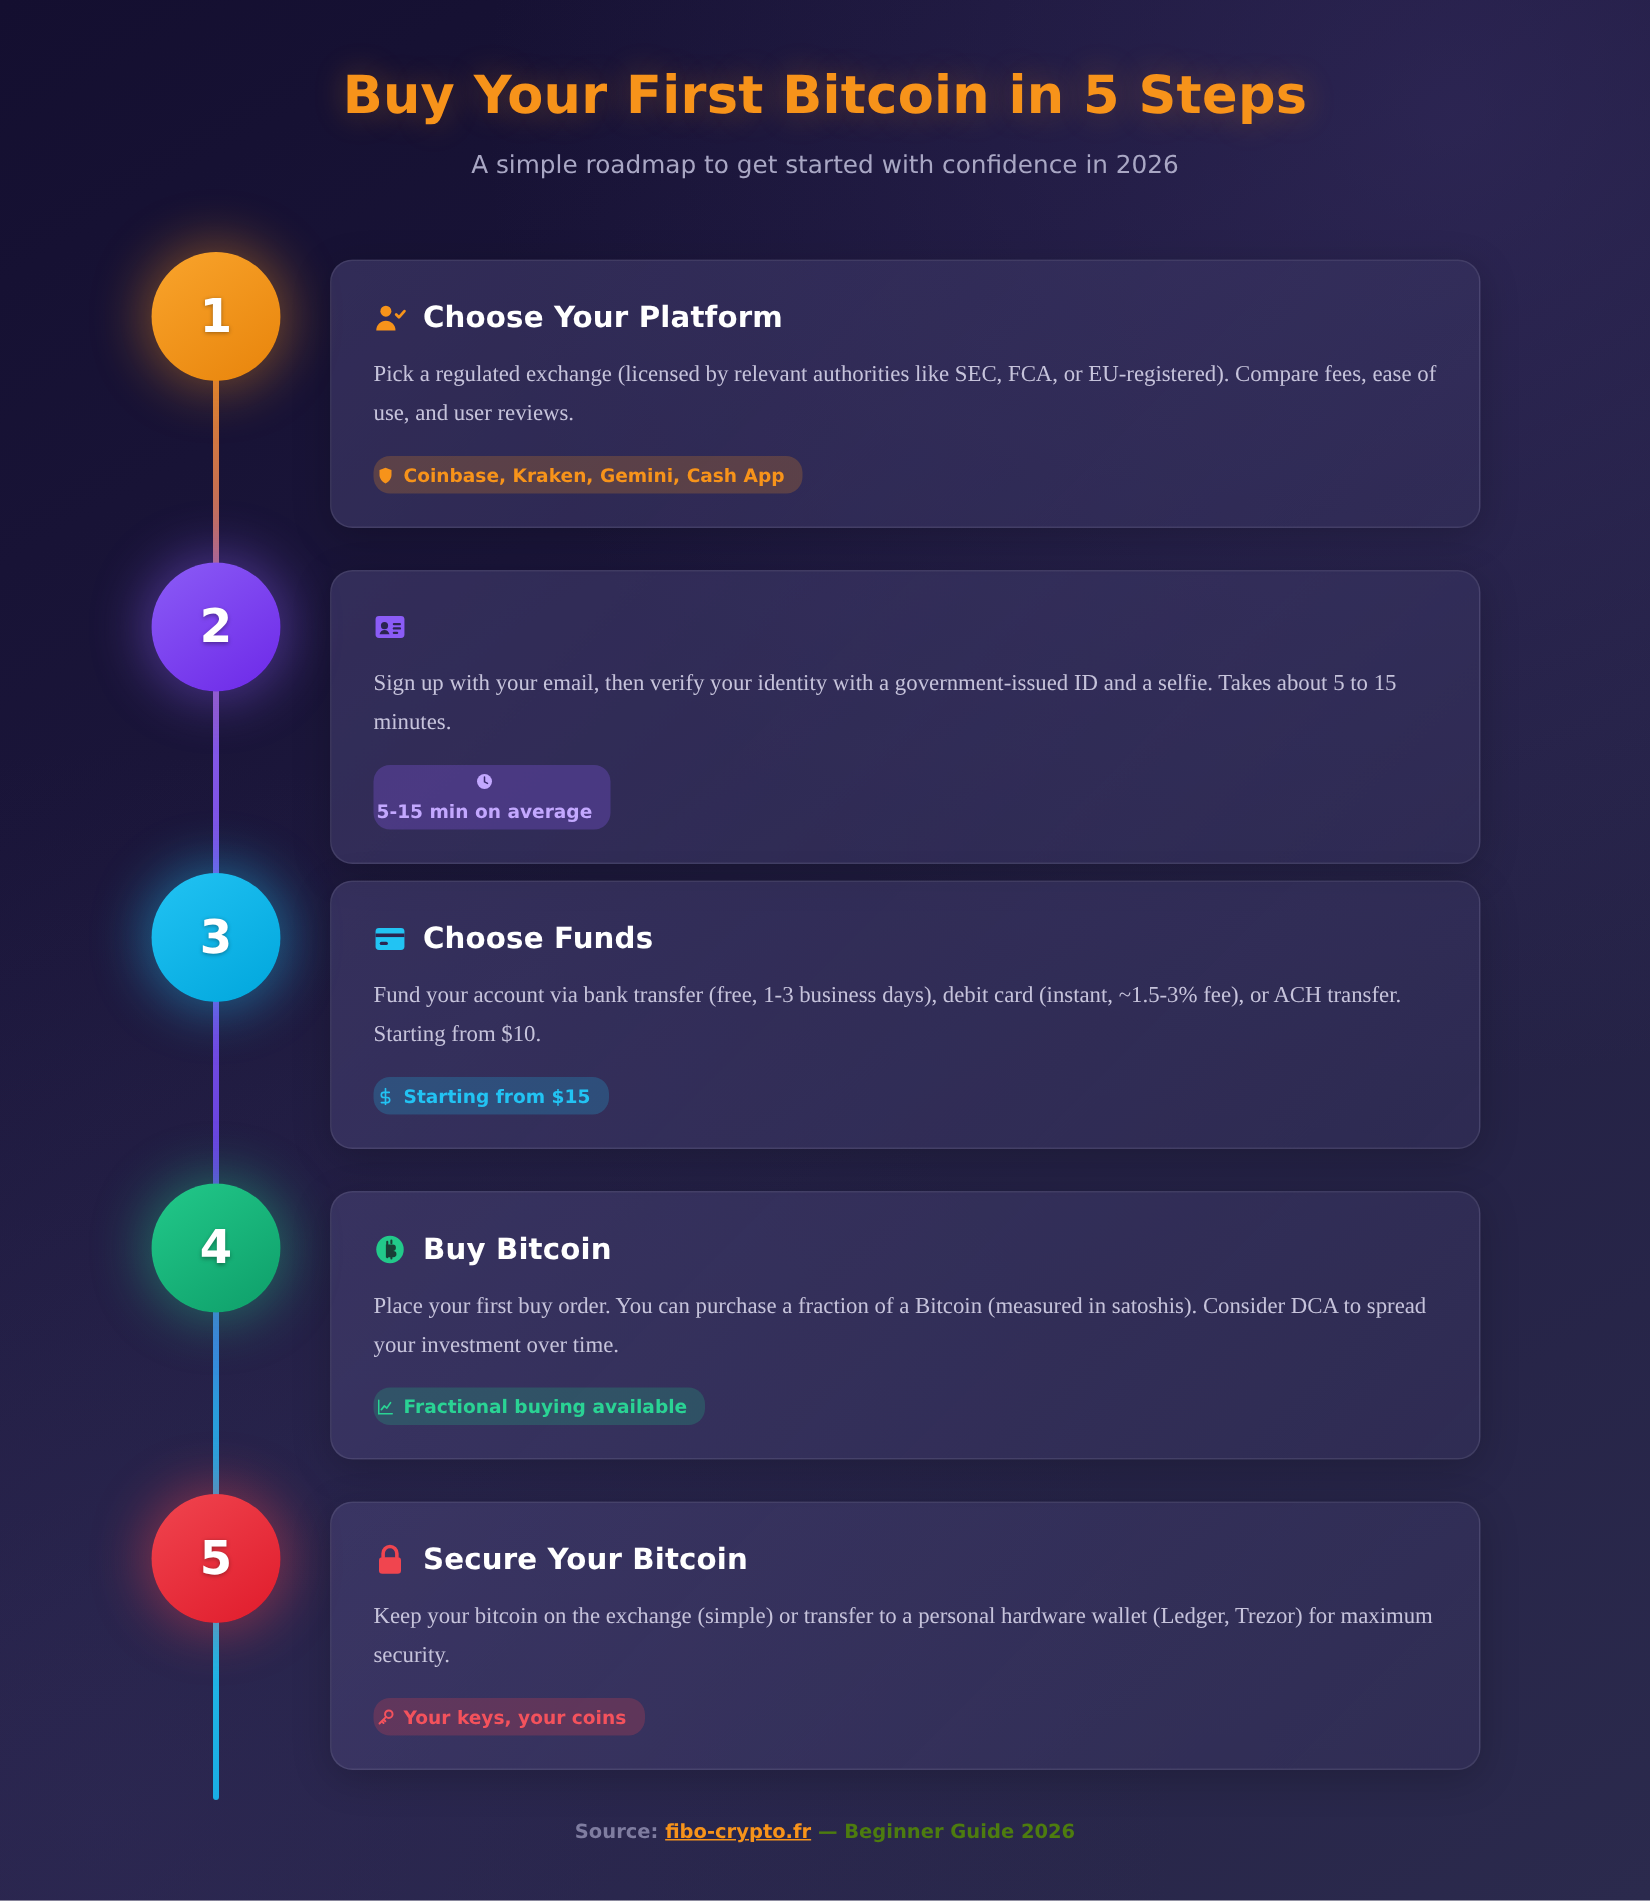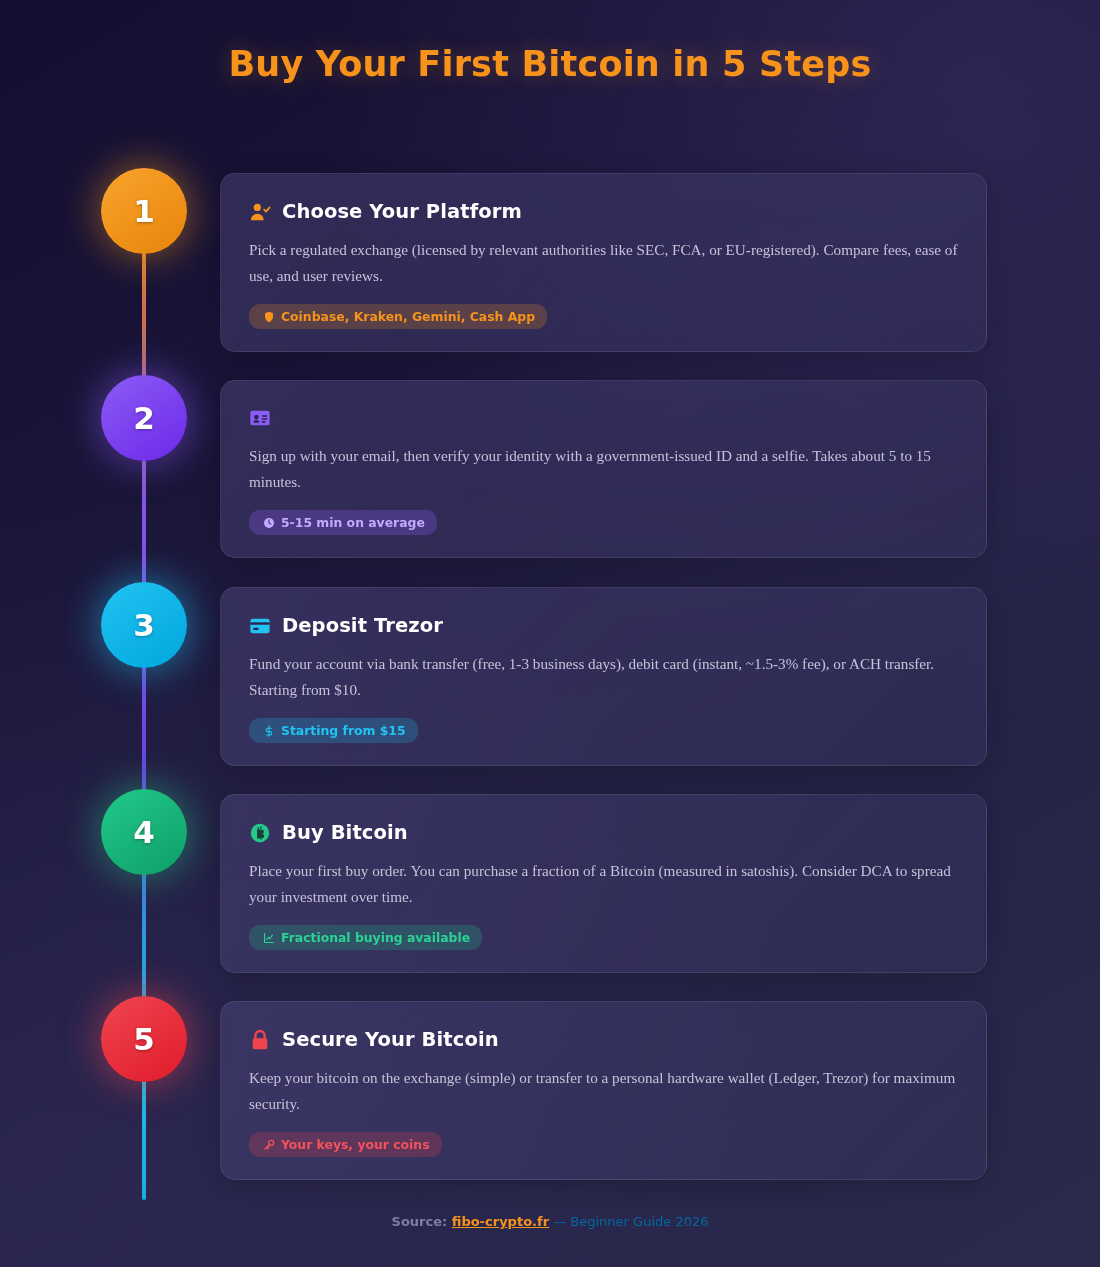--- a/index.html
+++ b/index.html
@@ -110,51 +110,52 @@
     line-height:1.68;
     color:#c6c3db;
     font-weight:400;
     font-family:Liberation Serif, serif;
   }
   .badge {
     display:inline-flex;
     align-items:center;
     gap:6px;
     margin-top:16px;
-    padding:5px 12px 5px 14px;
+    padding:5px 12px 5px 2px;
     border-radius:11px;
     font-size:12.4px;
     font-weight:bold;
     white-space:nowrap;
   }
   .badge svg { width:12px; height:12px; display:block; flex:0 0 auto; }
   .badge.b1 { background:rgba(247,147,26,0.22); color:#F7931A; }
-  .badge.b2 { background:rgba(139,92,246,0.28); color:#c3a8ff; }
+  .badge.b2 { background:rgba(139,92,246,0.28); color:#c3a8ff;flex-direction:column; }
   .badge.b3 { background:rgba(34,195,243,0.22); color:#22C3F3; }
   .badge.b4 { background:rgba(34,201,138,0.22); color:#2ad394; }
   .badge.b5 { background:rgba(240,69,79,0.22); color:#f4525c; }
 
   
   .footer {
     position:absolute;
     left:0; bottom:38px;
     width:1100px;
     text-align:center;
     font-size:13px;
     color:#7f7da0;
     font-weight:bold;
   }
   .footer .src-name { color:#F7931A;text-decoration:underline; }
-  .footer .src-tail { color:#0369a1; font-weight:400;text-align:center; }
+  .footer .src-tail { color:#4d7c0f; font-weight:700;text-align:center; }
 </style>
 </head>
 <body>
 
 <div class="header">
   <div class="title">Buy Your First Bitcoin in 5 Steps</div>
+  <div class="subtitle">A simple roadmap to get started with confidence in 2026</div>
 </div>
 
 <div class="timeline">
   <div class="spine"></div>
 
   <div class="step">
     <div class="bubble c1">
       <span>1</span>
     </div>
     <div class="card">
@@ -206,21 +207,21 @@
     <div class="bubble c3">
       <span>3</span>
     </div>
     <div class="card">
       <div class="card-head">
         <svg class="card-icon" viewBox="0 0 24 24">
           <rect x="1.5" y="4" width="21" height="16" rx="2.5" fill="#22C3F3"></rect>
           <rect x="1.5" y="8" width="21" height="2.6" fill="#2b2450"></rect>
           <rect x="4.5" y="14" width="6" height="2.4" rx="1.2" fill="#2b2450"></rect>
         </svg>
-        <div class="card-title">Deposit Trezor</div>
+        <div class="card-title">Choose Funds</div>
       </div>
       <div class="card-desc">Fund your account via bank transfer (free, 1-3 business days), debit card (instant, ~1.5-3% fee), or ACH transfer. Starting from $10.</div>
       <div class="badge b3">
         <svg viewBox="0 0 24 24">
           <path d="M12 1.5v21" stroke="#22C3F3" stroke-width="2.2" stroke-linecap="round"></path>
           <path d="M17 6.5H9.8a3.4 3.4 0 000 6.8h4.4a3.4 3.4 0 010 6.8H6.5" stroke="#22C3F3" stroke-width="2.2" fill="none" stroke-linecap="round"></path>
         </svg>
         <span>Starting from $15</span>
       </div>
     </div>

